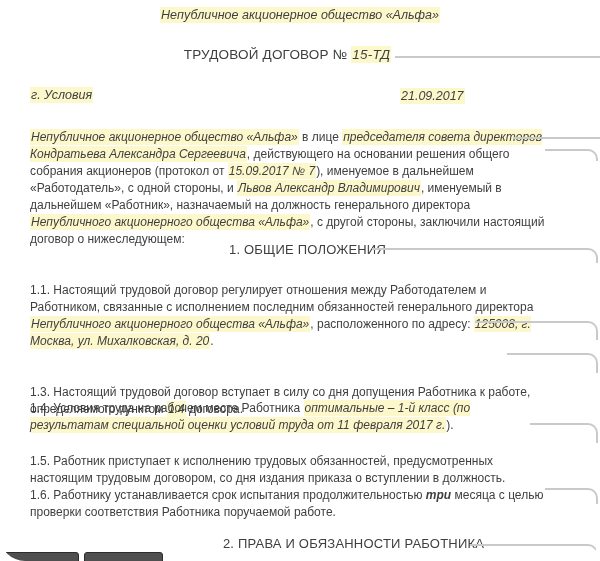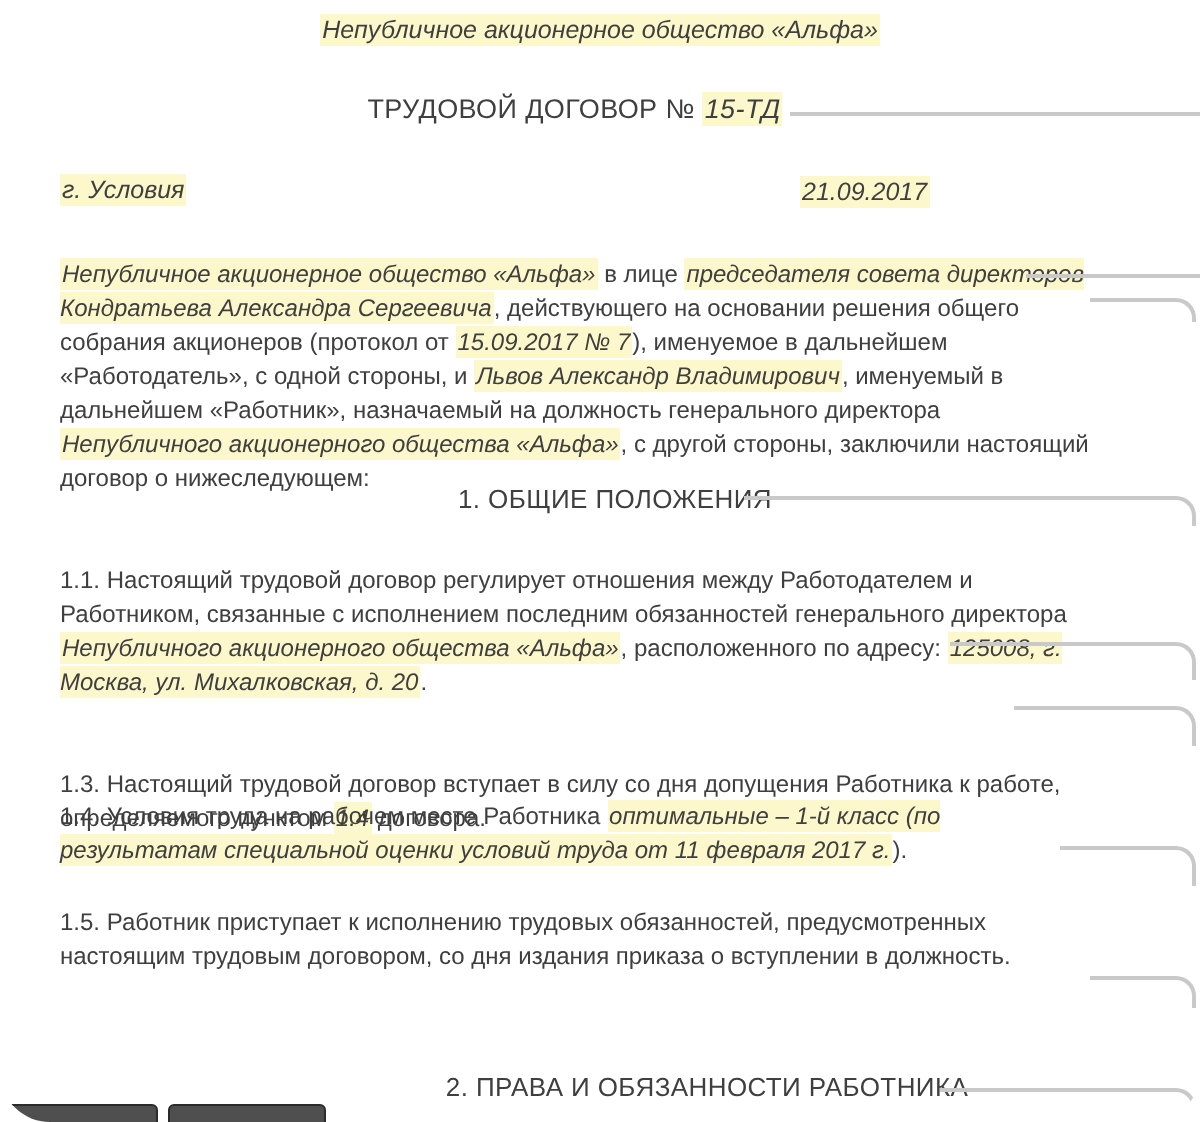--- a/index.html
+++ b/index.html
@@ -61,20 +61,21 @@
   </div>
 
   <div class="para intro"><span class="hl it">Непубличное акционерное общество «Альфа»</span><span> в лице </span><span class="hl it">председателя совета директоров Кондратьева Александра Сергеевича</span><span>, действующего на основании решения общего собрания акционеров (протокол от </span><span class="hl it">15.09.2017 № 7</span><span>), именуемое в дальнейшем «Работодатель», с одной стороны, и </span><span class="hl it">Львов Александр Владимирович</span><span>, именуемый в дальнейшем «Работник», назначаемый на должность генерального директора </span><span class="hl it">Непубличного акционерного общества «Альфа»</span><span>, с другой стороны, заключили настоящий договор о нижеследующем:</span></div>
 
   <div class="heading h1">1. ОБЩИЕ ПОЛОЖЕНИЯ</div>
 
   <div class="para p11"><span>1.1. Настоящий трудовой договор регулирует отношения между Работодателем и Работником, связанные с исполнением последним обязанностей генерального директора </span><span class="hl it">Непубличного акционерного общества «Альфа»</span><span>, расположенного по адресу: </span><span class="hl it">125008, г. Москва, ул. Михалковская, д. 20</span><span>.</span></div>
   <div class="para p13"><span>1.3. Настоящий трудовой договор вступает в силу со дня допущения Работника к работе, определяемого пунктом </span><span class="hl it">1.4</span><span> договора.</span></div>
   <div class="para p14"><span>1.4. Условия труда на рабочем месте Работника </span><span class="hl it">оптимальные – 1-й класс (по результатам специальной оценки условий труда от 11 февраля 2017 г.</span><span>).</span></div>
   <div class="para p15"><span>1.5. Работник приступает к исполнению трудовых обязанностей, предусмотренных настоящим трудовым договором, со дня издания приказа о вступлении в должность.</span></div>
+  <div class="para p16"><span>1.6. Работнику устанавливается срок испытания продолжительностью </span><span class="it b">три</span><span> месяца с целью проверки соответствия Работника поручаемой работе.</span></div>
 
   <div class="heading h2">2. ПРАВА И ОБЯЗАННОСТИ РАБОТНИКА</div>
 
   <div class="leader l1"></div>
   <div class="leader l2"></div>
   <div class="leader bend l3"></div>
   <div class="leader bend l4"></div>
   <div class="leader bend l5"></div>
   <div class="leader bend l6"></div>
   <div class="leader bend l7"></div>

